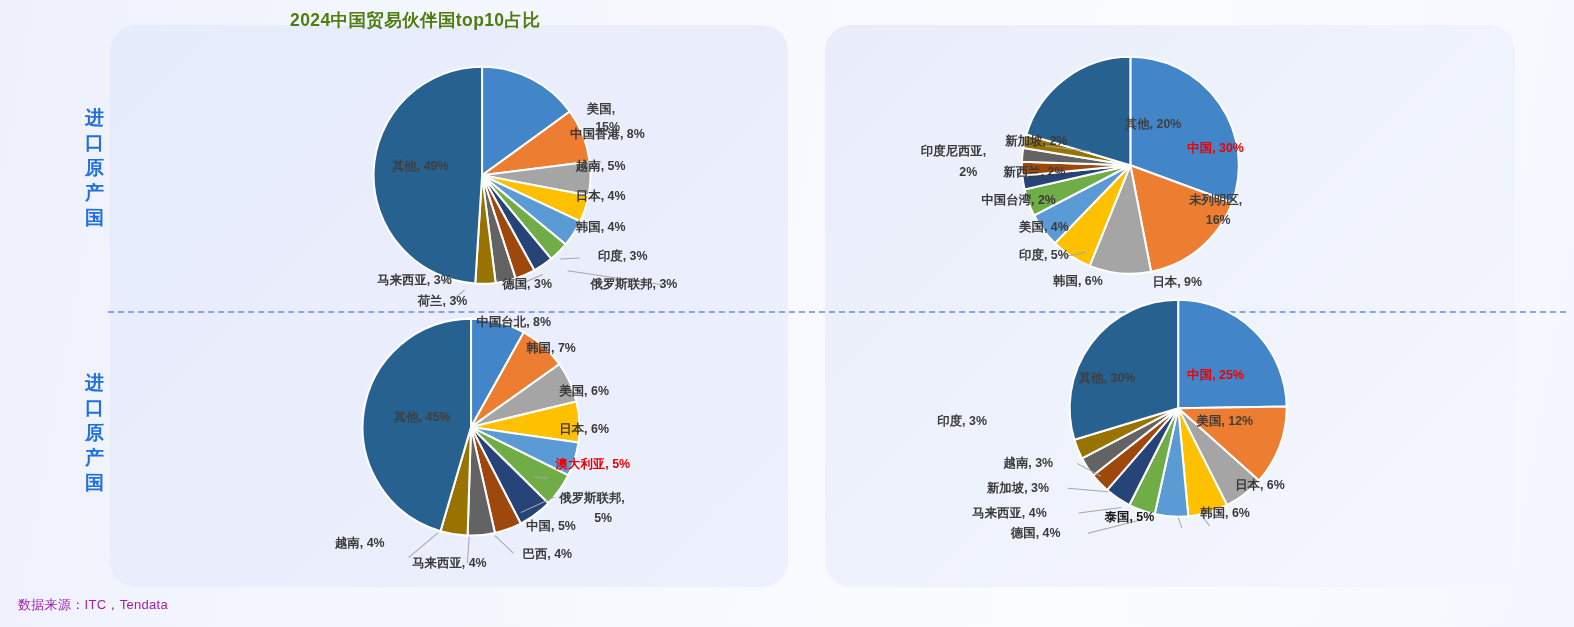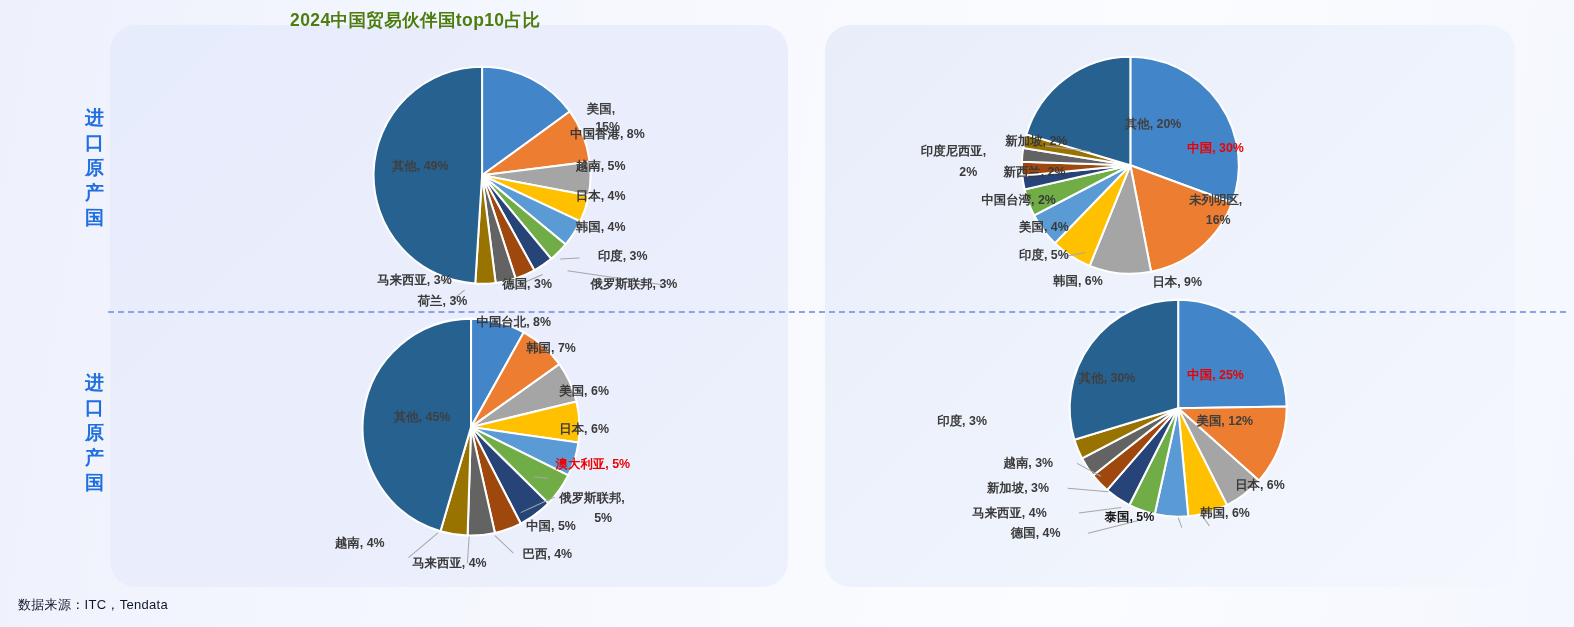--- a/index.html
+++ b/index.html
@@ -52,21 +52,21 @@
   .lead{stroke:#a6a6a6;stroke-width:1.1;fill:none;}
   .lbl{font-family:"Liberation Sans","DejaVu Sans",sans-serif;
        font-size:13.5px;font-weight:bold;fill:#3a3a3a;}
   .lbl.inside{fill:#3f3f3f;}
   .lbl.hi{fill:#ee0000;}
   .lbl.bold-dark{fill:#1a1a1a;}
 
   
   #source-note{
     position:absolute;left:18px;top:596px;
-    font-size:13px;color:#0f172a;letter-spacing:.3px;
+    font-size:13px;color:#a21caf;letter-spacing:.3px;
   }
 </style>
 </head>
 <body>
 
 <div class="page">
 
   <div class="panel" id="panel-left"></div>
   <div class="panel" id="panel-right"></div>
 

